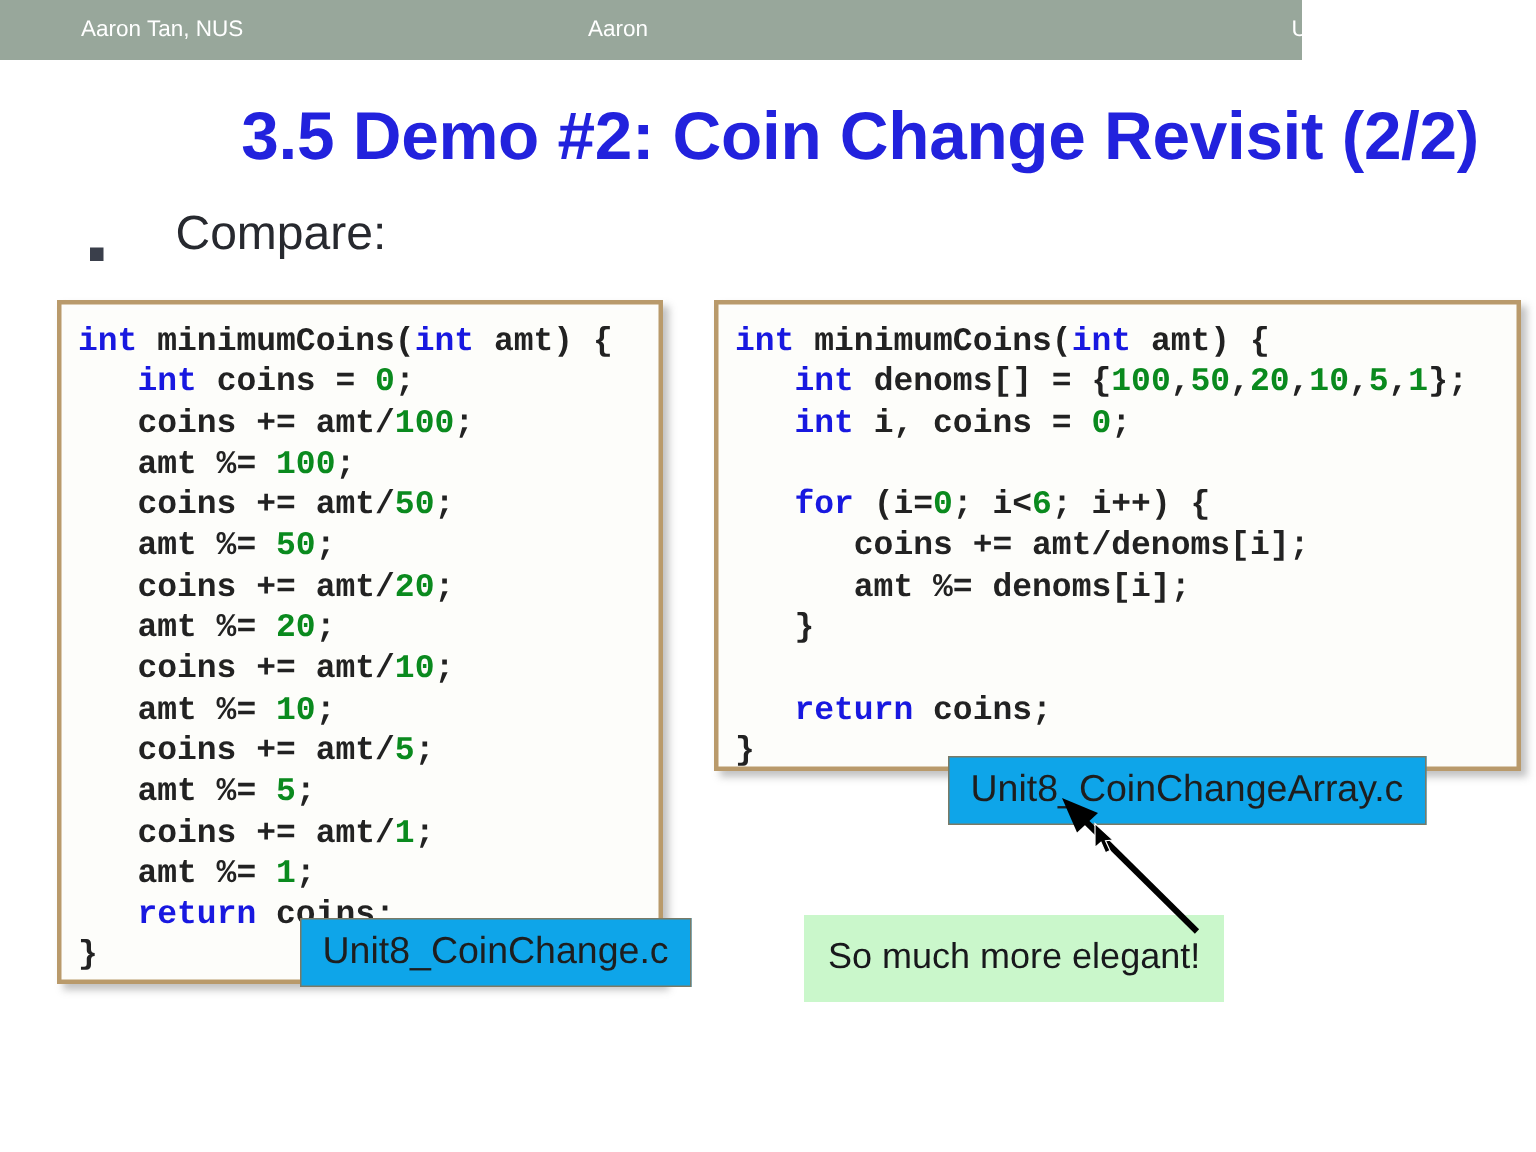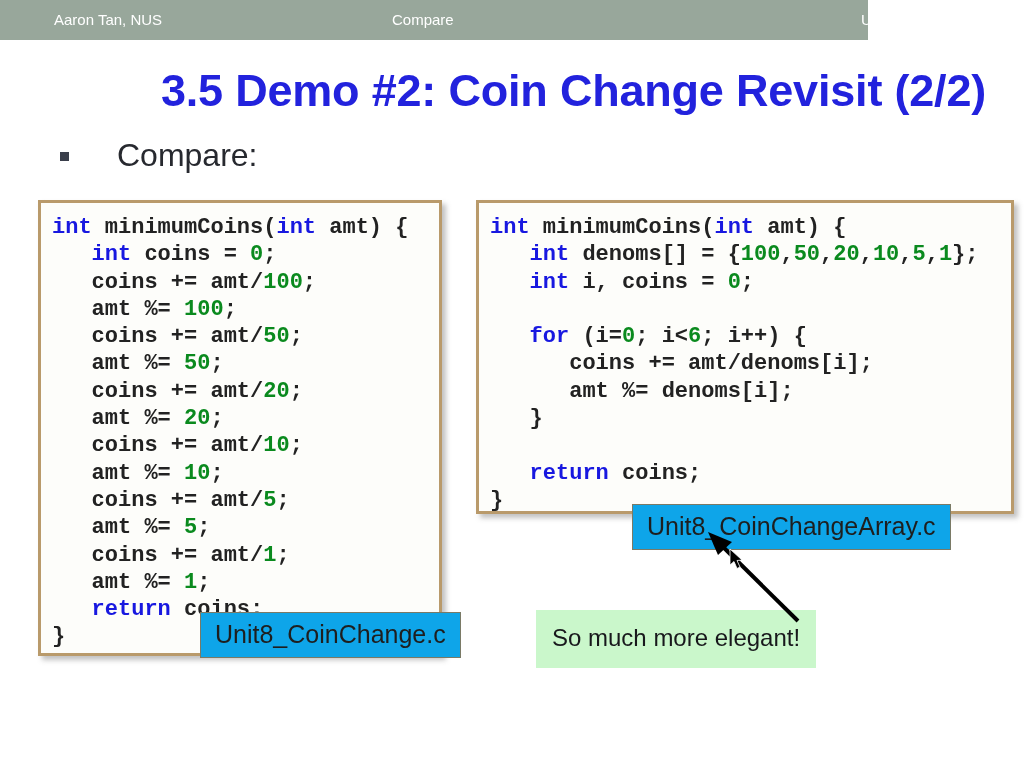--- a/index.html
+++ b/index.html
@@ -51,21 +51,21 @@
     white-space: nowrap;
     text-align: right;
   }
 
   
   #bullet-row {
     position: absolute;
     left: 60px;
     top: 136px;
     display: flex;
-    align-items: center;
+    align-items: flex-end;
   }
   #bullet-marker {
     width: 9px;
     height: 9px;
     background: #3a3f4b;
     display: inline-block;
     margin-right: 48px;
     margin-top: 3px;
   }
   #bullet-text {
@@ -163,21 +163,21 @@
     top: 548px;
     width: 16px;
     height: 22px;
   }
 </style>
 </head>
 <body>
 
 <div id="header-band">
   <div class="hdr-text" id="hdr-author">Aaron Tan, NUS</div>
-  <div class="hdr-text" id="hdr-topic">Compare</div>
+  <div class="hdr-text" id="hdr-topic">Aaron</div>
   <div class="hdr-text" id="hdr-page">Unit8 - 22</div>
 </div>
 
 <div id="slide-title">3.5 Demo #2: Coin Change Revisit (2/2)</div>
 
 <div id="bullet-row">
   <span id="bullet-marker"></span>
   <span id="bullet-text">Compare:</span>
 </div>
 

